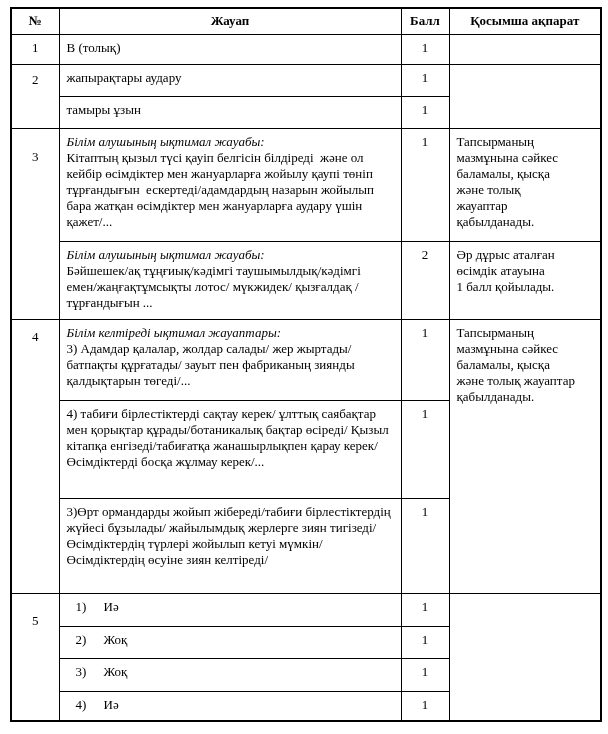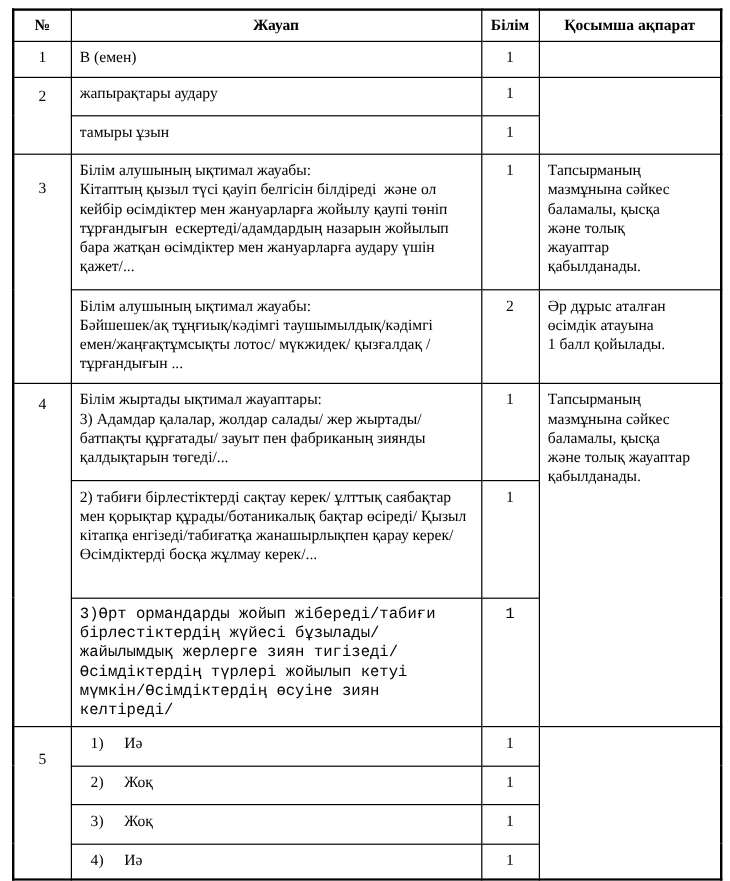--- a/index.html
+++ b/index.html
@@ -49,31 +49,31 @@
     text-align: center;
     padding-left: 2px;
     padding-right: 2px;
   }
   td.score {
     text-align: center;
     padding-left: 2px;
     padding-right: 2px;
   }
   td.info { white-space: pre-line; }
-  .lbl { }
+  .lbl { font-style: italic; }
   .txt { white-space: pre-wrap; }
   
   tr.h-r1  td { height: 30px; }
   tr.h-r2a td { height: 32px; }
   tr.h-r2b td { height: 32px; margin-top: 13px; }
   tr.h-r3a td { height: 113px; }
   tr.h-r3b td { height: 78px; }
   tr.h-r4a td { height: 81px; }
   tr.h-r4b td { height: 98px; }
-  tr.h-r4c td { height: 95px; font-family: Liberation Mono, monospace; }
+  tr.h-r4c td { height: 95px; }
   tr.h-r5a td { height: 33px; }
   tr.h-r5b td { height: 32px; }
   tr.h-r5c td { height: 33px; }
   tr.h-r5d td { height: 30px; }
   
   td.pt7  { padding-top: 7px; }
   td.pt9  { padding-top: 9px; }
   td.pt19 { padding-top: 19px; }
   td.pt20 { padding-top: 20px; }
   
@@ -91,29 +91,29 @@
     <colgroup>
       <col class="c-num">
         <col class="c-ans">
         <col class="c-score">
         <col class="c-info">
     </colgroup>
     <thead>
       <tr>
         <th>№</th>
         <th>Жауап</th>
-        <th>Білім</th>
+        <th>Балл</th>
         <th>Қосымша ақпарат</th>
       </tr>
     </thead>
     <tbody>
 
       <tr class="h-r1">
         <td class="num">1</td>
-        <td>В (емен)</td>
+        <td>В (толық)</td>
         <td class="score">1</td>
         <td class="info"></td>
       </tr>
 
       <tr class="h-r2a">
         <td class="num pt7" rowspan="2">2</td>
         <td>жапырақтары аудару</td>
         <td class="score">1</td>
         <td class="info" rowspan="2"></td>
       </tr>
@@ -143,33 +143,33 @@
         </td>
         <td class="score">2</td>
         <td class="info">Әр дұрыс аталған
 өсімдік атауына
 1 балл қойылады.</td>
       </tr>
 
       <tr class="h-r4a">
         <td class="num pt9" rowspan="3">4</td>
         <td>
-          <div class="lbl">Білім жыртады ықтимал жауаптары:</div>
+          <div class="lbl">Білім келтіреді ықтимал жауаптары:</div>
           <div class="txt">3) Адамдар қалалар, жолдар салады/ жер жыртады/батпақты құрғатады/ зауыт пен фабриканың зиянды қалдықтарын төгеді/...</div>
         </td>
         <td class="score">1</td>
         <td class="info" rowspan="3">Тапсырманың
 мазмұнына сәйкес
 баламалы, қысқа
 және толық жауаптар
 қабылданады.</td>
       </tr>
       <tr class="h-r4b">
         <td>
-          <div class="txt">2) табиғи бірлестіктерді сақтау керек/ ұлттық саябақтар мен қорықтар құрады/ботаникалық бақтар өсіреді/ Қызыл кітапқа енгізеді/табиғатқа жанашырлықпен қарау керек/Өсімдіктерді босқа жұлмау керек/...</div>
+          <div class="txt">4) табиғи бірлестіктерді сақтау керек/ ұлттық саябақтар мен қорықтар құрады/ботаникалық бақтар өсіреді/ Қызыл кітапқа енгізеді/табиғатқа жанашырлықпен қарау керек/Өсімдіктерді босқа жұлмау керек/...</div>
         </td>
         <td class="score">1</td>
       </tr>
       <tr class="h-r4c">
         <td>
           <div class="txt">3)Өрт ормандарды жойып жібереді/табиғи бірлестіктердің жүйесі бұзылады/ жайылымдық жерлерге зиян тигізеді/Өсімдіктердің түрлері жойылып кетуі мүмкін/Өсімдіктердің өсуіне зиян келтіреді/</div>
         </td>
         <td class="score">1</td>
       </tr>
 

